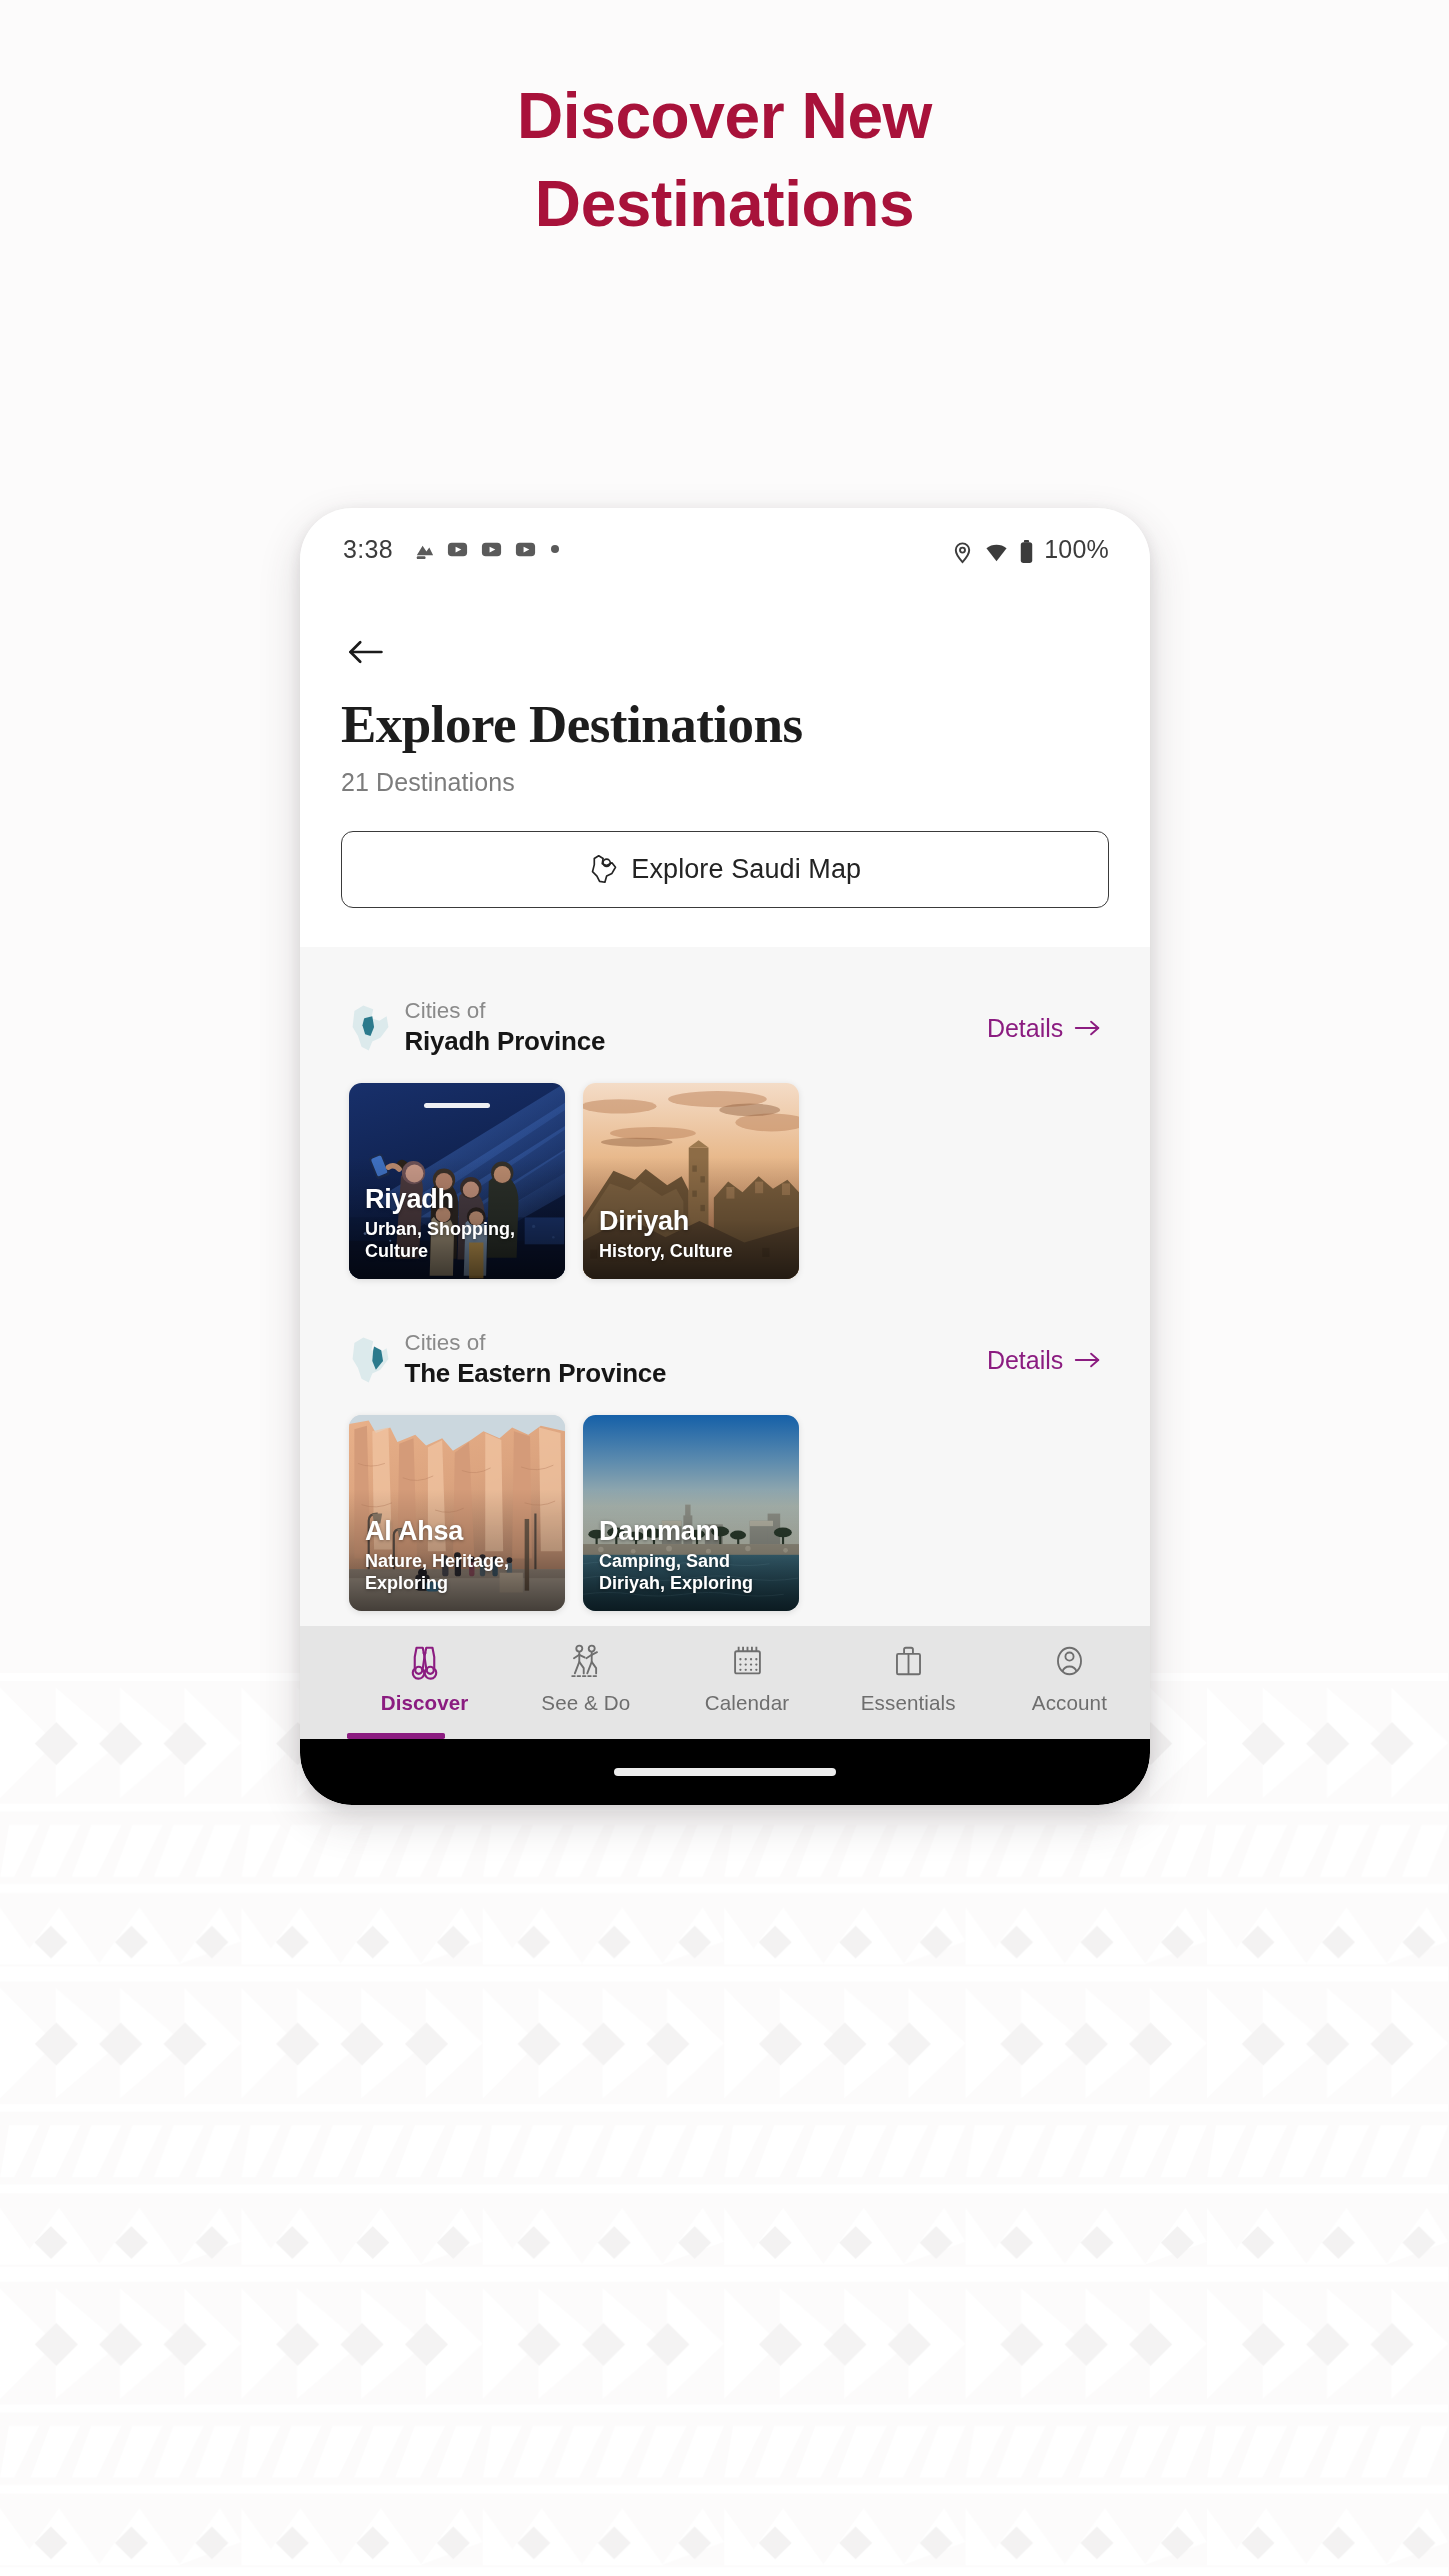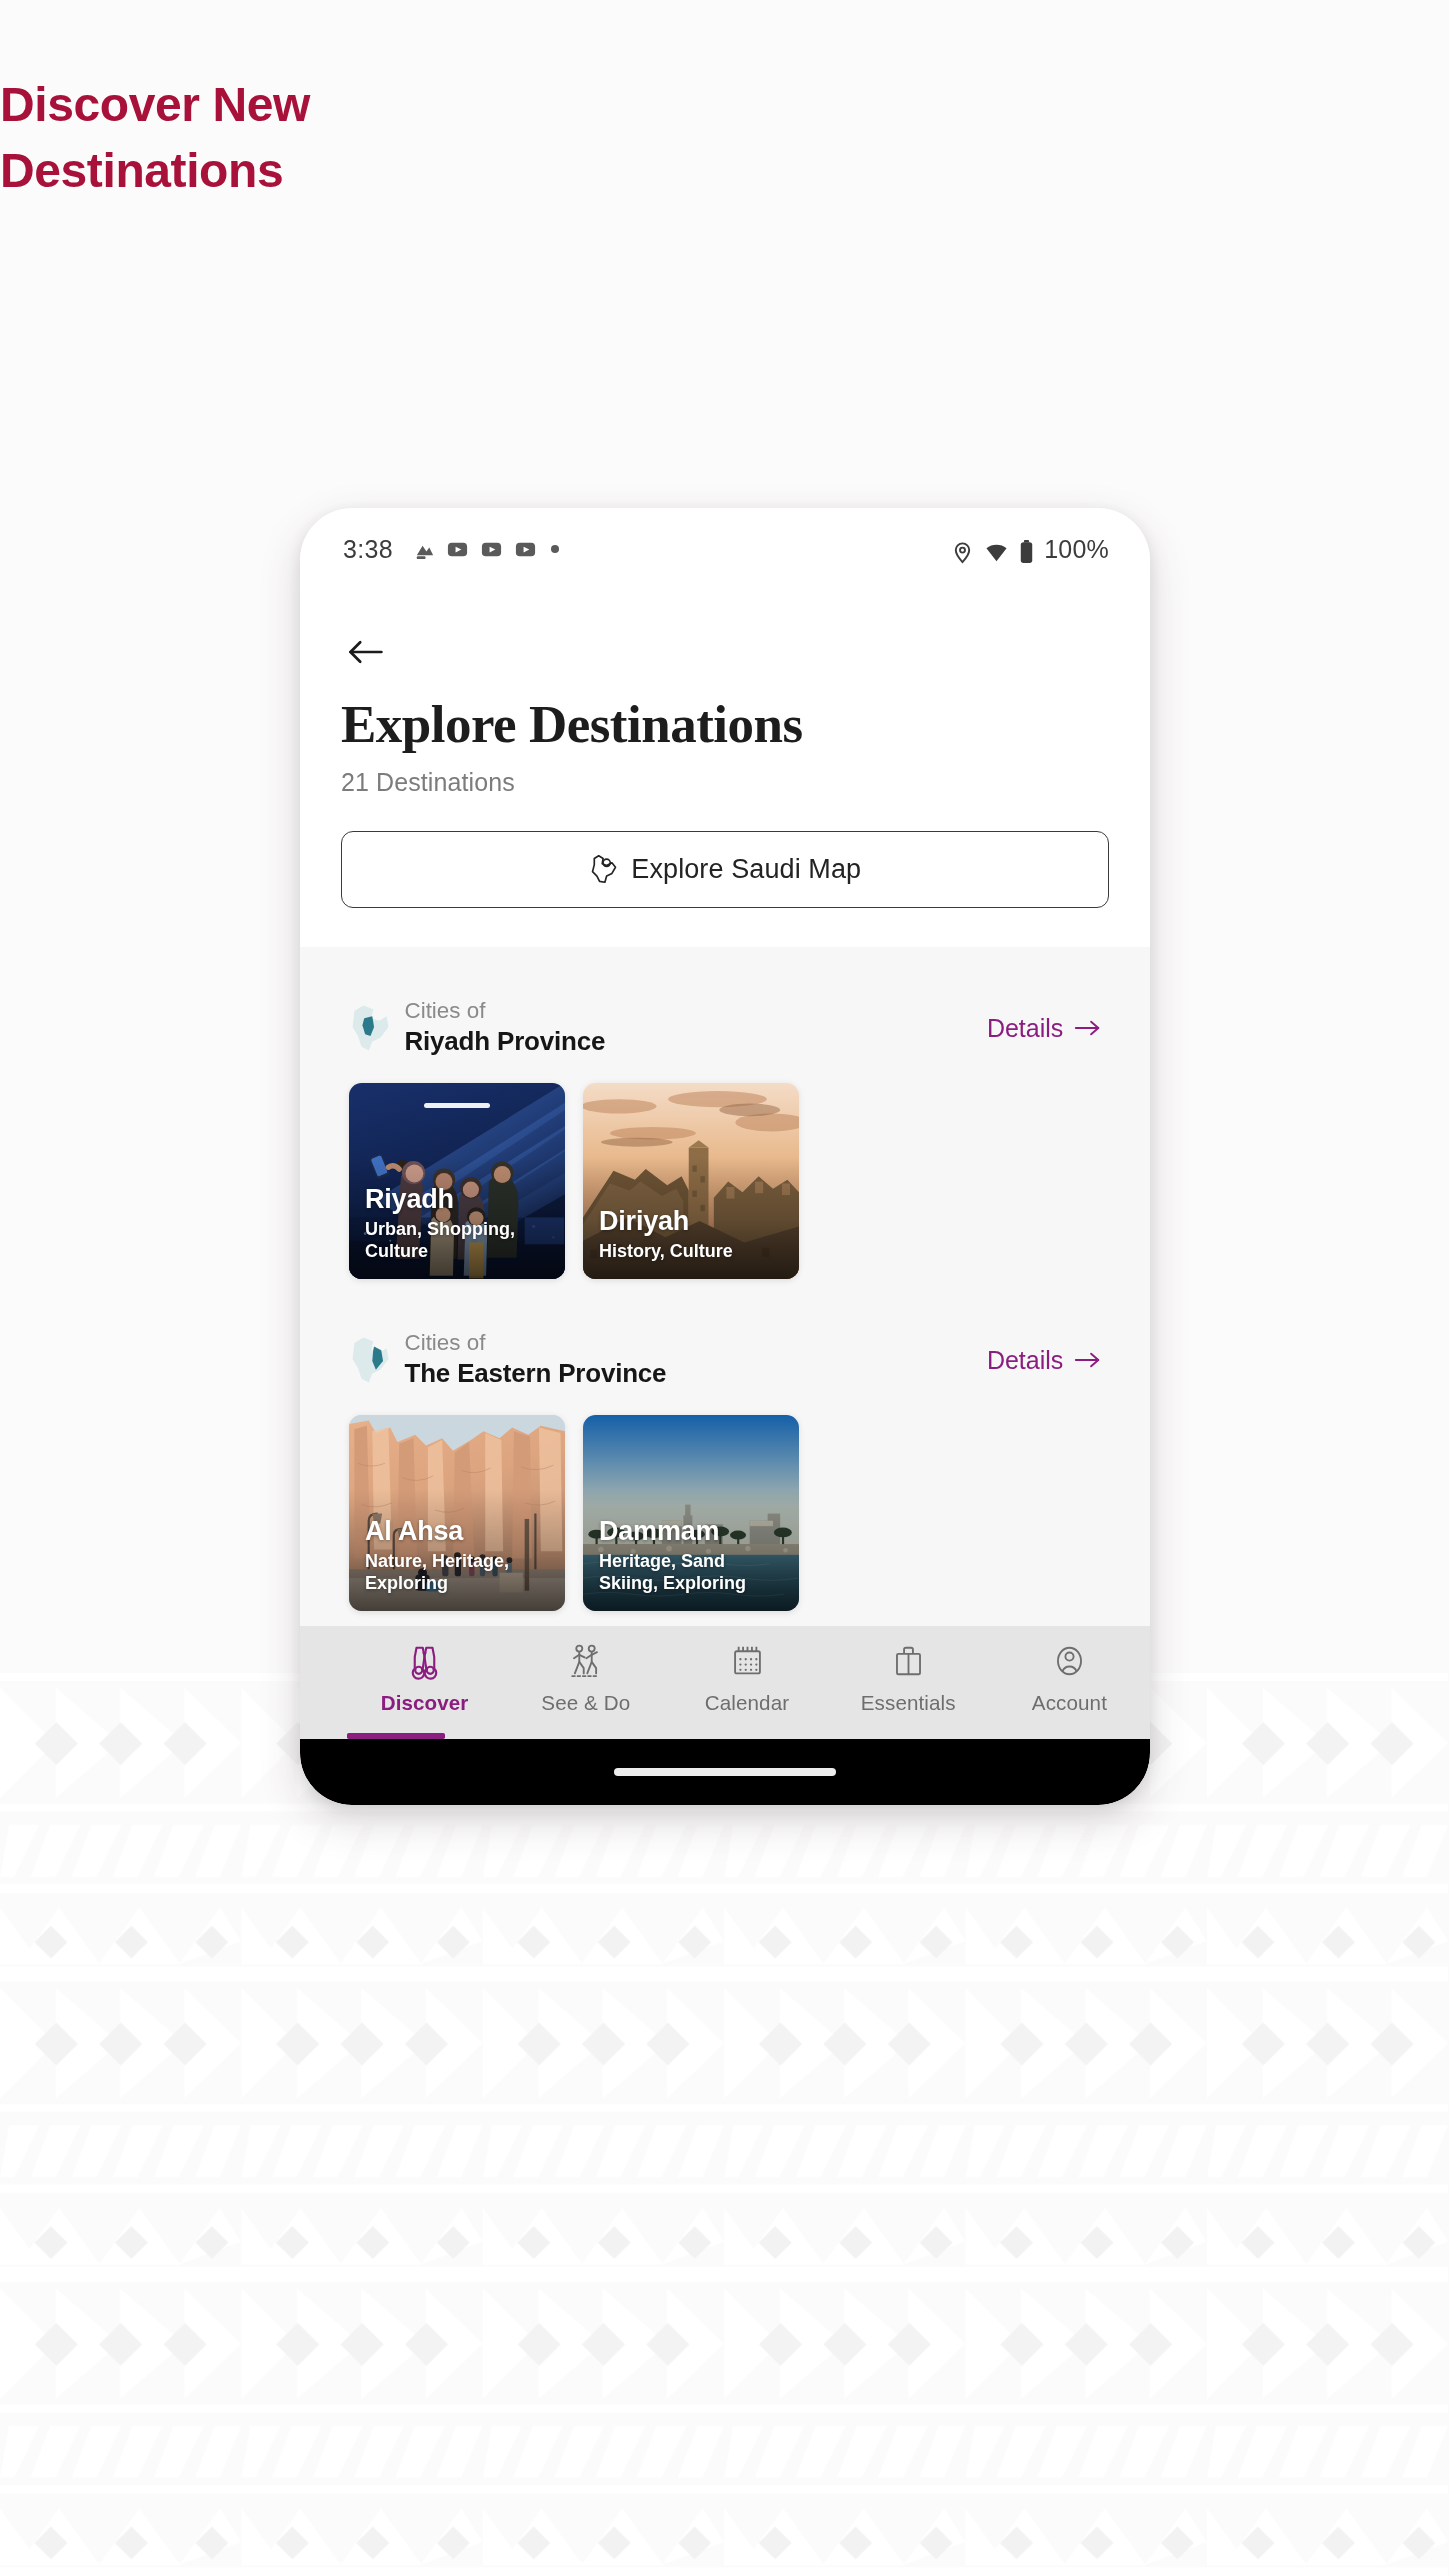--- a/index.html
+++ b/index.html
@@ -24,21 +24,22 @@
     top:1673px;
     height:903px;
     opacity:1;
     pointer-events:none;
   }
 
   
   #headline{
     position:absolute;
     top:72px; left:0; width:1449px;
-    font-size:48px;
+    text-align:center;
+    font-size:64px;
     font-weight:bold;
     line-height:1.38;
     letter-spacing:-0.4px;
     color:#A8123A;
   }
 
   
   #device{
     position:absolute;
     left:300px; top:508px;
@@ -626,21 +627,21 @@
                 <rect y="156" width="241" height="63" fill="url(#dmSea)"></rect>
                 <g stroke="#5C8C9E" stroke-width="1.1" opacity="0.45" fill="none">
                   <path d="M0 166 q26 -4 52 0 t52 0 t52 0 t52 0"></path>
                   <path d="M0 182 q30 -5 60 0 t60 0 t60 0 t60 0"></path>
                   <path d="M0 200 q28 -4 56 0 t56 0 t56 0 t56 0"></path>
                 </g>
               </svg>
               <div class="shade"></div>
               <div class="label">
                 <div class="c-title">Dammam</div>
-                <div class="c-tags">Heritage, Sand Skiing, Exploring</div>
+                <div class="c-tags">Camping, Sand Diriyah, Exploring</div>
               </div>
             </div>
           </div>
         </div>
 
         <div class="peekrow">
           <div class="peek">
             <svg class="art" viewBox="0 0 241 219" preserveAspectRatio="none">
               <defs>
                 <linearGradient id="pk1" x1="0" y1="0" x2="1" y2="0.3">

